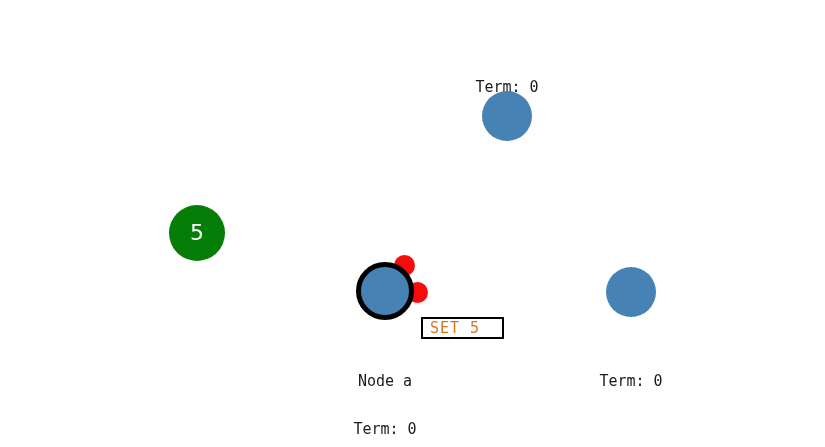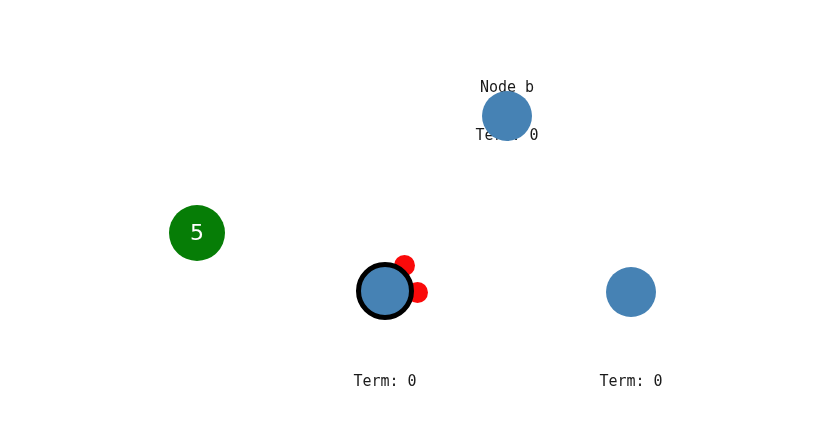--- a/index.html
+++ b/index.html
@@ -89,40 +89,43 @@
     white-space: pre;
   }
 </style>
 </head>
 <body>
 
 <div id="canvas">
 
   <div class="node">
     <div class="node-label" style="left:507px; top:47px; width:200px; margin-left:-100px;">
-      <span class="line">Node b</span>
       <span class="line">Term: 0</span>
     </div>
     <div class="node-circle" style="left:482px; top:91px; width:50px; height:50px;"></div>
   </div>
 
   <div class="node">
     <div class="node-circle" style="left:606px; top:267px; width:50px; height:50px;"></div>
     <div class="node-label" style="left:631px; top:341px; width:200px; margin-left:-100px;">
       <span class="line">Term: 0</span>
     </div>
   </div>
 
   <div class="node">
     <div class="msg-dot" style="left:394px; top:255px; width:21px; height:21px;"></div>
     <div class="msg-dot" style="left:407px; top:282px; width:21px; height:21px;"></div>
     <div class="node-circle leader" style="left:356px; top:262px; width:58px; height:58px;"></div>
     <div class="node-label" style="left:385px; top:341px; width:200px; margin-left:-100px;">
+      <span class="line">Node a</span>
       <span class="line">Term: 0</span>
     </div>
   </div>
 
   <div class="token" style="left:169px; top:205px; width:56px; height:56px;">
     <span>5</span>
   </div>
 
+  <div class="command-box" style="left:421px; top:317px; width:83px; height:22px;">
+    <span>SET 5</span>
+  </div>
 
 </div>
 
 </body></html>

